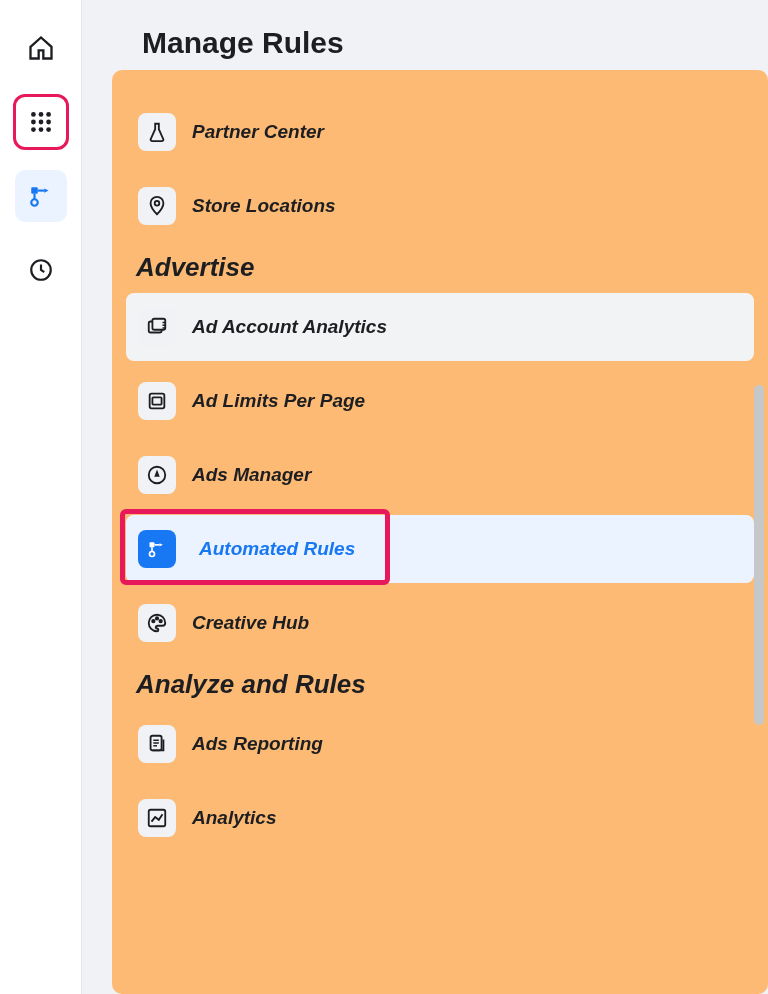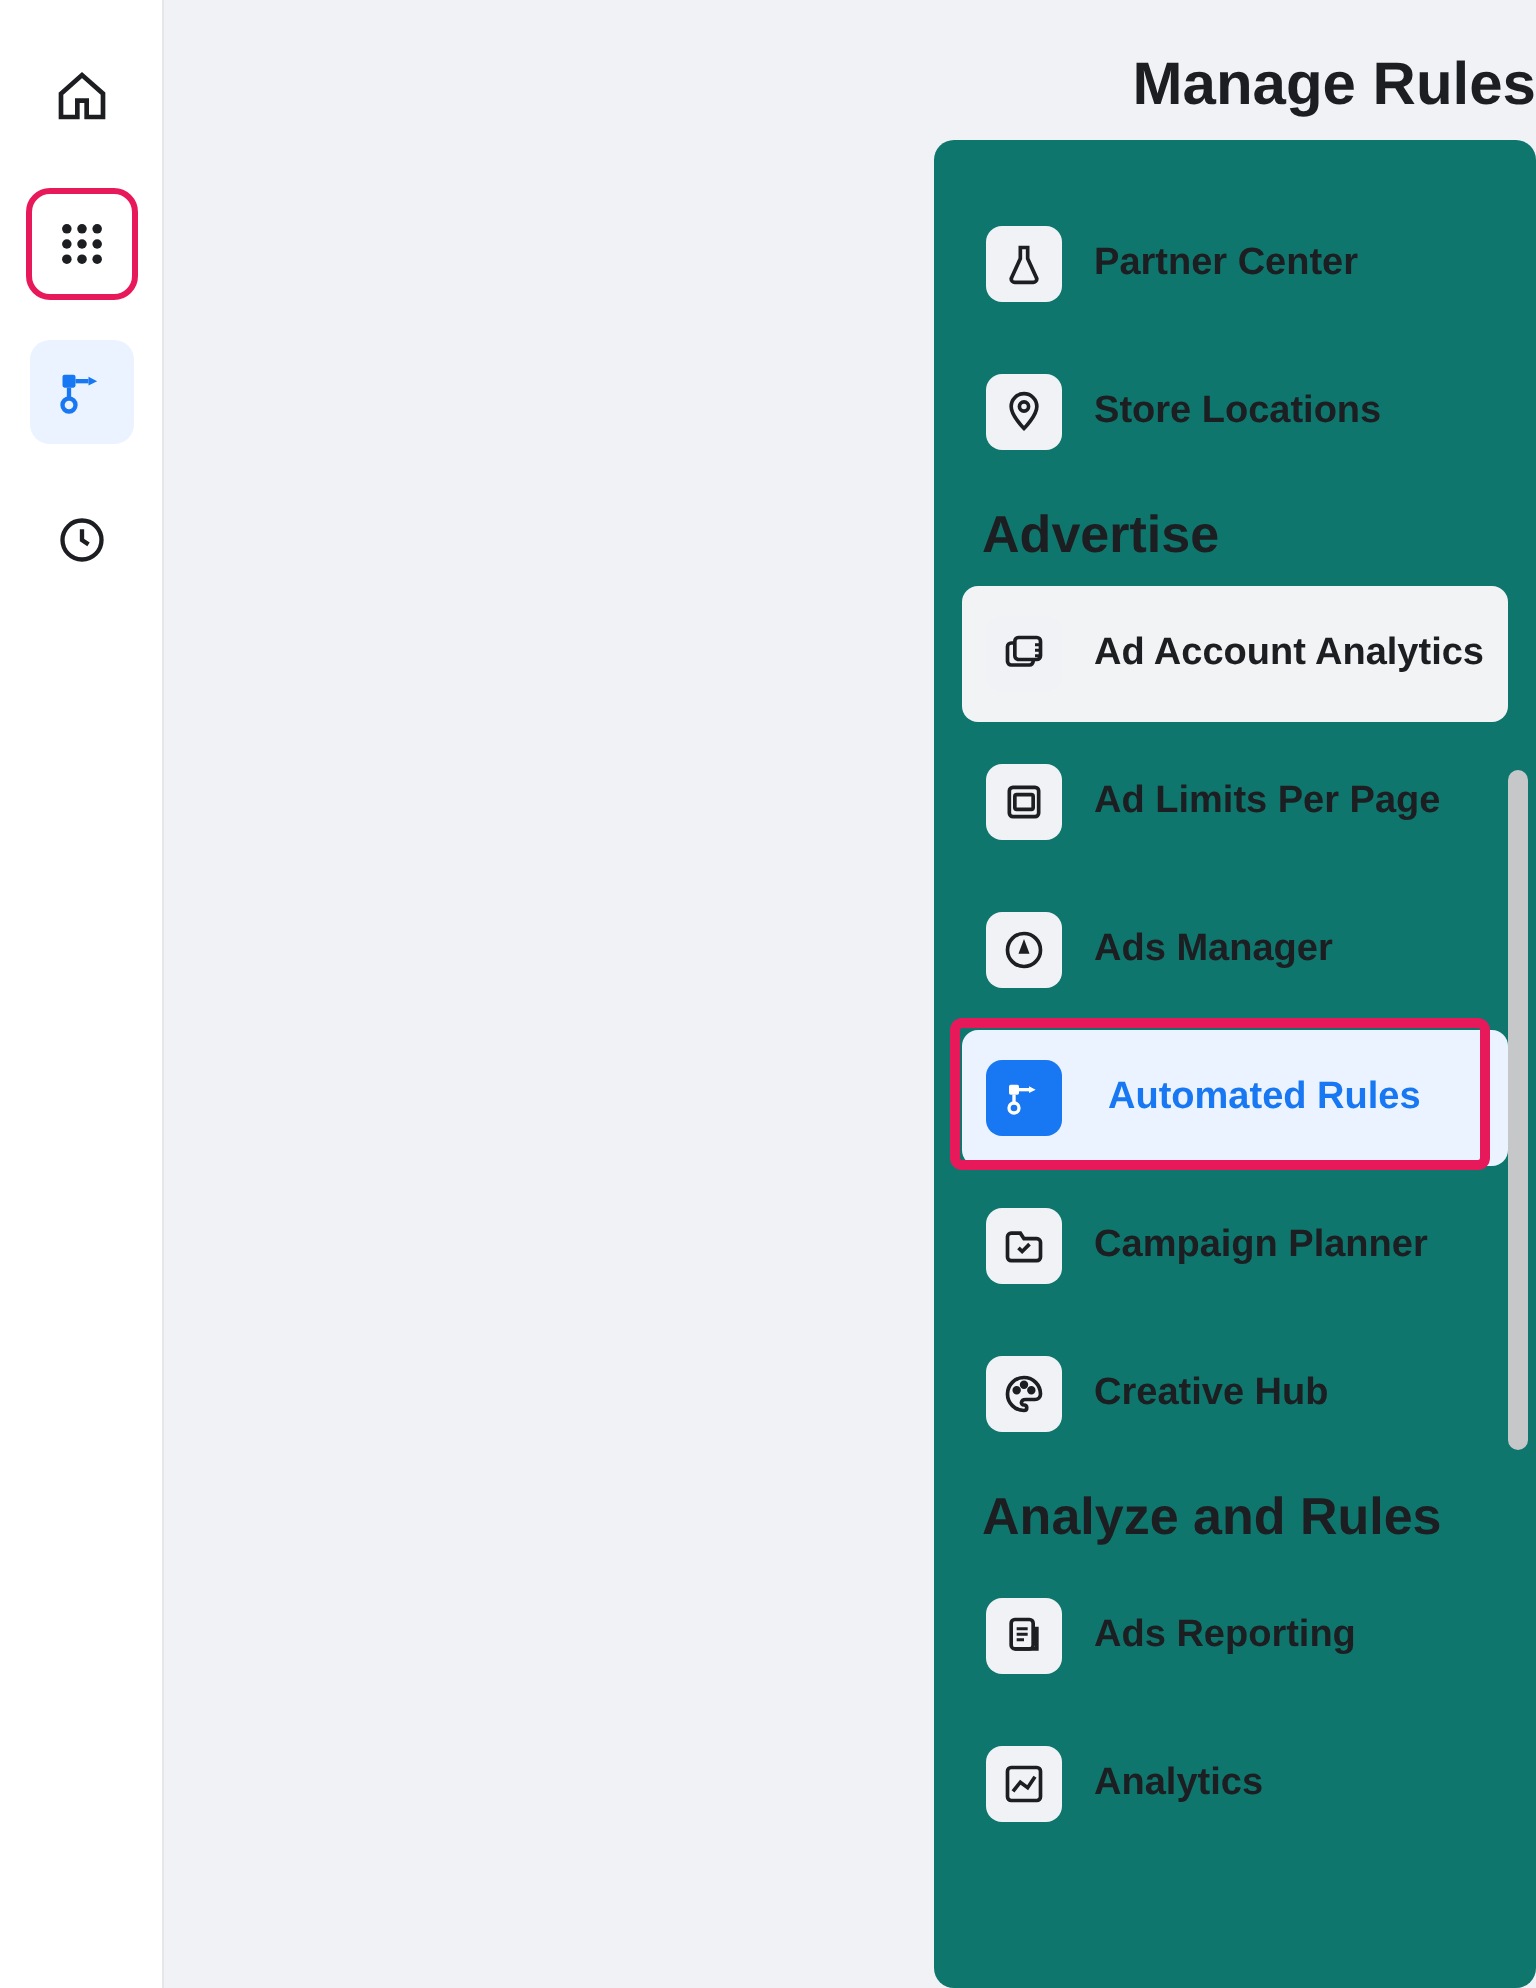--- a/index.html
+++ b/index.html
@@ -42,39 +42,39 @@
       outline-offset: -1px;
     }
 
     .main {
       flex: 1;
       position: relative;
       display: flex;
       flex-direction: column;
       padding-left: 42px;
       padding-top: 26px;
-      align-items: flex-end;
     }
     .page-title {
       font-size: 30px;
       font-weight: 800;
       color: #1c1e21;
       margin-left: 18px;
       margin-bottom: 10px;
     }
 
     .panel {
-      background: #0f766e;
+      background: #fdba74;
       border-radius: 10px;
       margin-left: -12px;
       margin-right: 0;
       flex: 1;
       overflow-y: auto;
       padding: 22px 14px 20px 14px;
       position: relative;
+      font-style: italic;
     }
 
     .section-title {
       font-size: 26px;
       font-weight: 700;
       color: #1c1e21;
       margin: 12px 0 10px 10px;
     }
 
     .item {
@@ -226,29 +226,20 @@
             <path d="M9 7 H15" stroke="#fff" stroke-width="2"></path>
             <path d="M15 5 L19 7 L15 9 Z"></path>
             <circle cx="6" cy="18" r="3" fill="none" stroke="#fff" stroke-width="2"></circle>
             <path d="M6 10 V15" stroke="#fff" stroke-width="2"></path>
           </svg>
       </div>
       <span>Automated Rules</span>
       <div class="annot" style="left:-6px; top:-6px; width:270px; height:76px;"></div>
     </div>
 
-    <div class="item">
-      <div class="ic">
-        <svg width="22" height="22" viewBox="0 0 24 24" fill="none" stroke="currentColor" stroke-width="2">
-            <path d="M3 7 A2 2 0 0 1 5 5 H10 L12 8 H19 A2 2 0 0 1 21 10 V18 A2 2 0 0 1 19 20 H5 A2 2 0 0 1 3 18 Z"></path>
-            <path d="M9 13 L11 15 L15 11"></path>
-          </svg>
-      </div>
-      <span>Campaign Planner</span>
-    </div>
 
     <div class="item">
       <div class="ic">
         <svg width="22" height="22" viewBox="0 0 24 24" fill="none" stroke="currentColor" stroke-width="2">
             <path d="M12 3 A9 9 0 1 0 12 21 C14 21 14 18 12 18 C10 18 10 15 13 15 H18 A3 3 0 0 0 21 12 A9 9 0 0 0 12 3 Z"></path>
             <circle cx="8" cy="10" r="1.3" fill="currentColor"></circle>
             <circle cx="12" cy="7" r="1.3" fill="currentColor"></circle>
             <circle cx="16" cy="10" r="1.3" fill="currentColor"></circle>
           </svg>
       </div>

